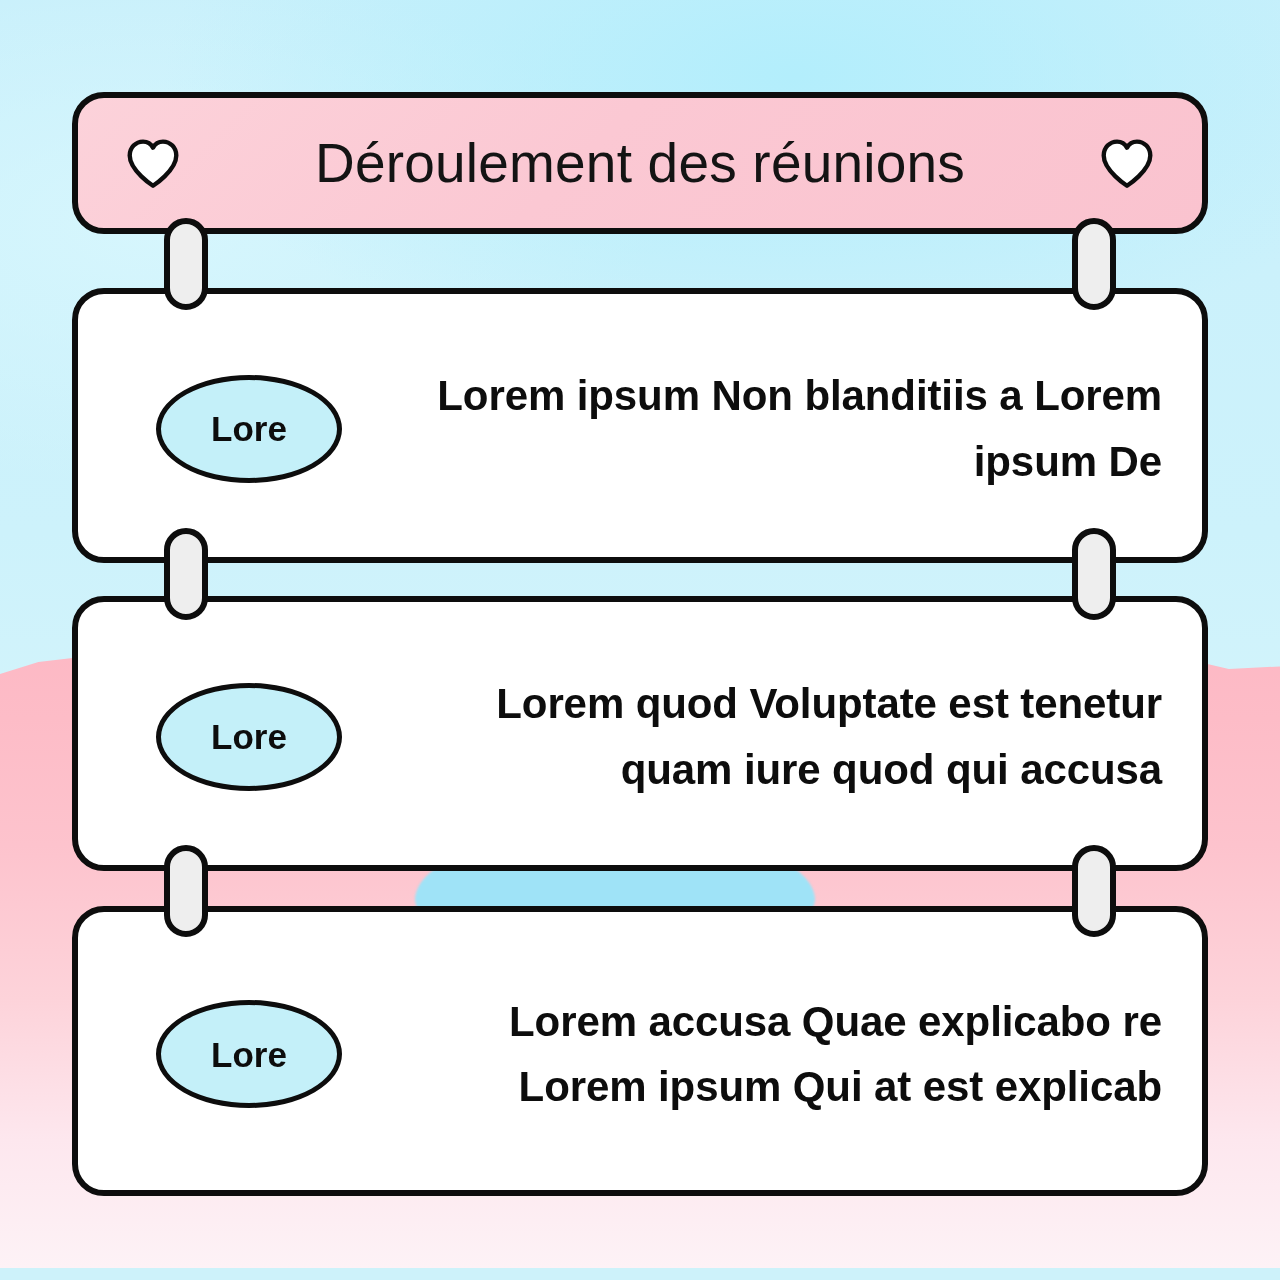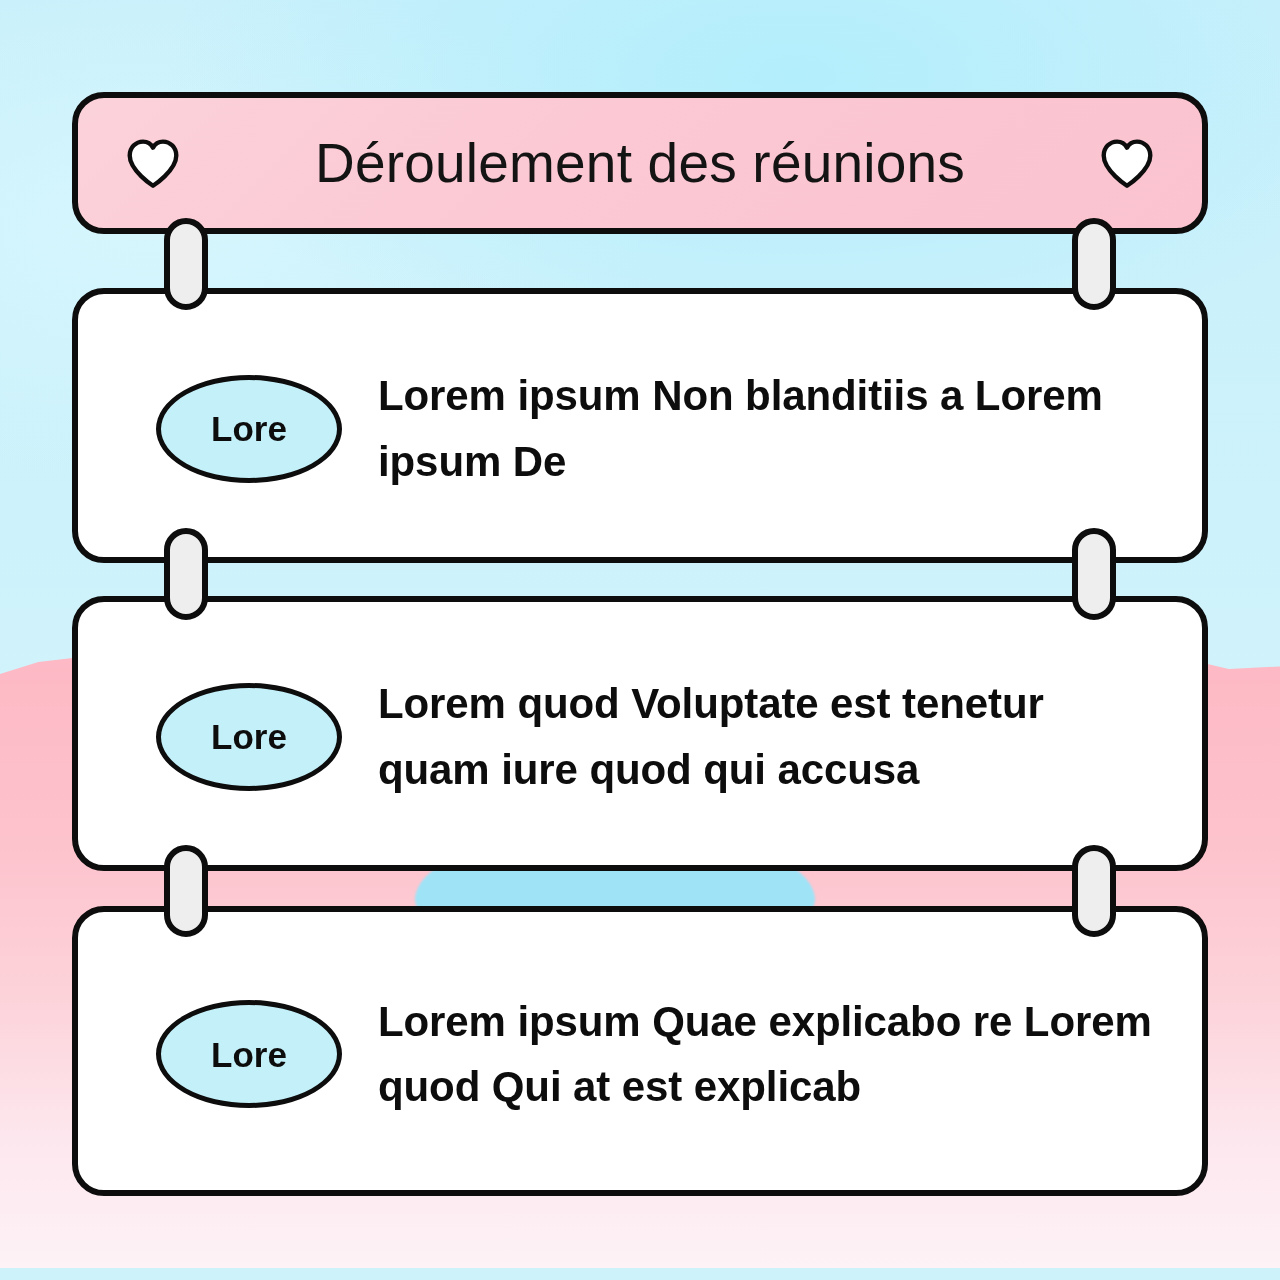--- a/index.html
+++ b/index.html
@@ -123,20 +123,21 @@
   #card-2 { left: 72px; top: 596px;  width: 1136px; height: 275px; z-index: 4; }
   #card-3 { left: 72px; top: 906px;  width: 1136px; height: 290px; z-index: 4; }
 
   .card-inner {
     height: 100%;
     display: flex;
     align-items: center;
     padding: 6px 40px 0 78px;
     box-sizing: border-box;
     gap: 36px;
+    text-align: right;
   }
   .badge {
     flex: 0 0 auto;
     width: 186px;
     height: 108px;
     background: #c4f0f9;
     border: 5px solid #0d0d0d;
     border-radius: 50%;
     box-sizing: border-box;
     display: flex;
@@ -205,17 +206,17 @@
       </div>
       <div class="card-text">Lorem quod Voluptate est tenetur quam iure quod qui accusa</div>
     </div>
   </div>
 
   <div class="panel" id="card-3">
     <div class="card-inner">
       <div class="badge">
         <span class="badge-label">Lore</span>
       </div>
-      <div class="card-text">Lorem ipsum Quae explicabo re Lorem quod Qui at est explicab</div>
+      <div class="card-text">Lorem accusa Quae explicabo re Lorem ipsum Qui at est explicab</div>
     </div>
   </div>
 
 </div>
 
 </body></html>

